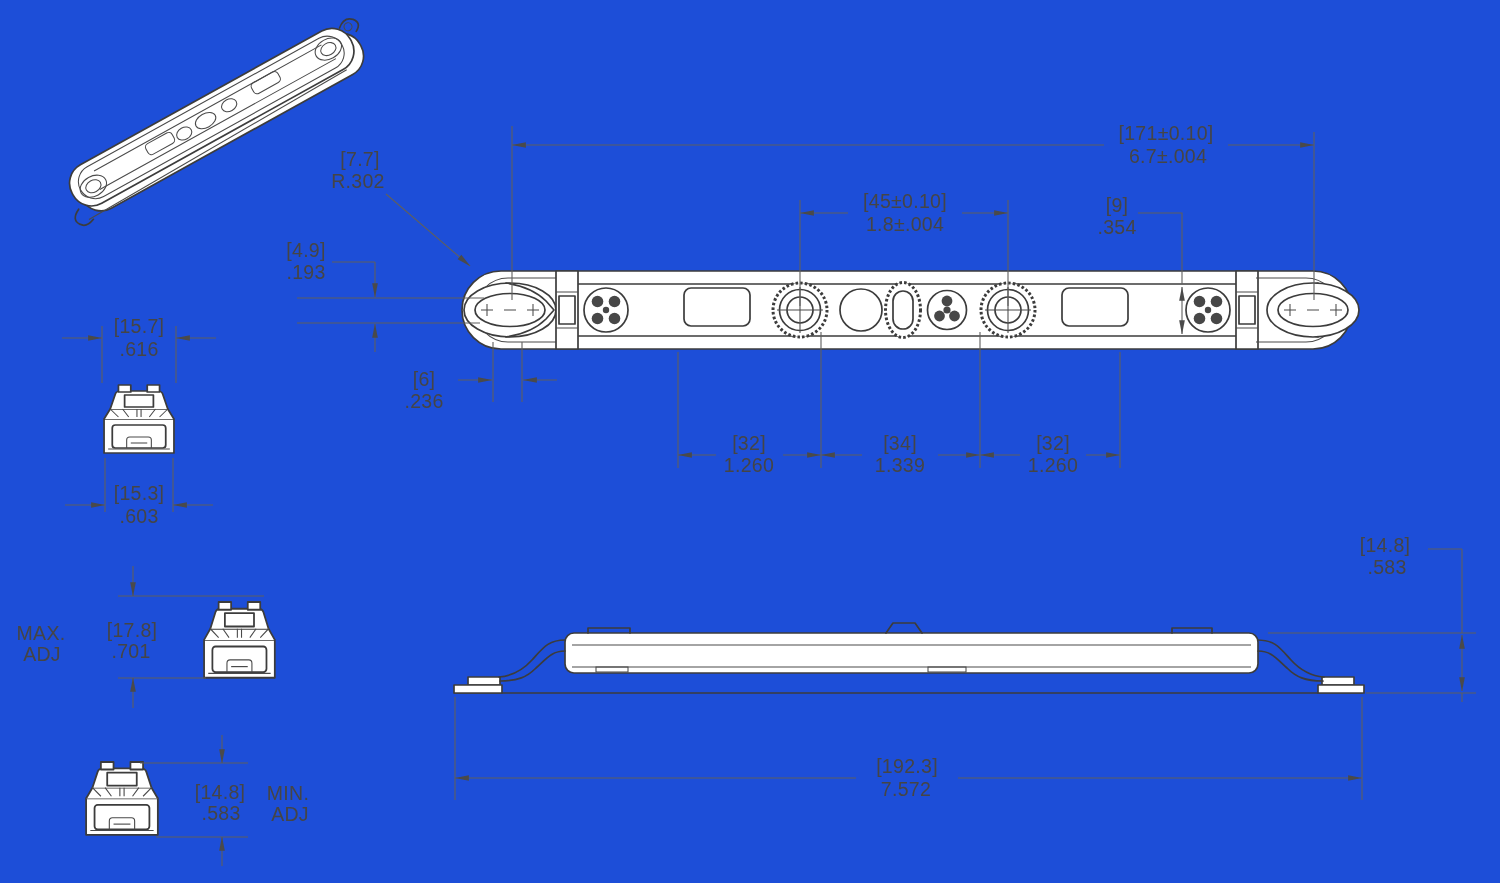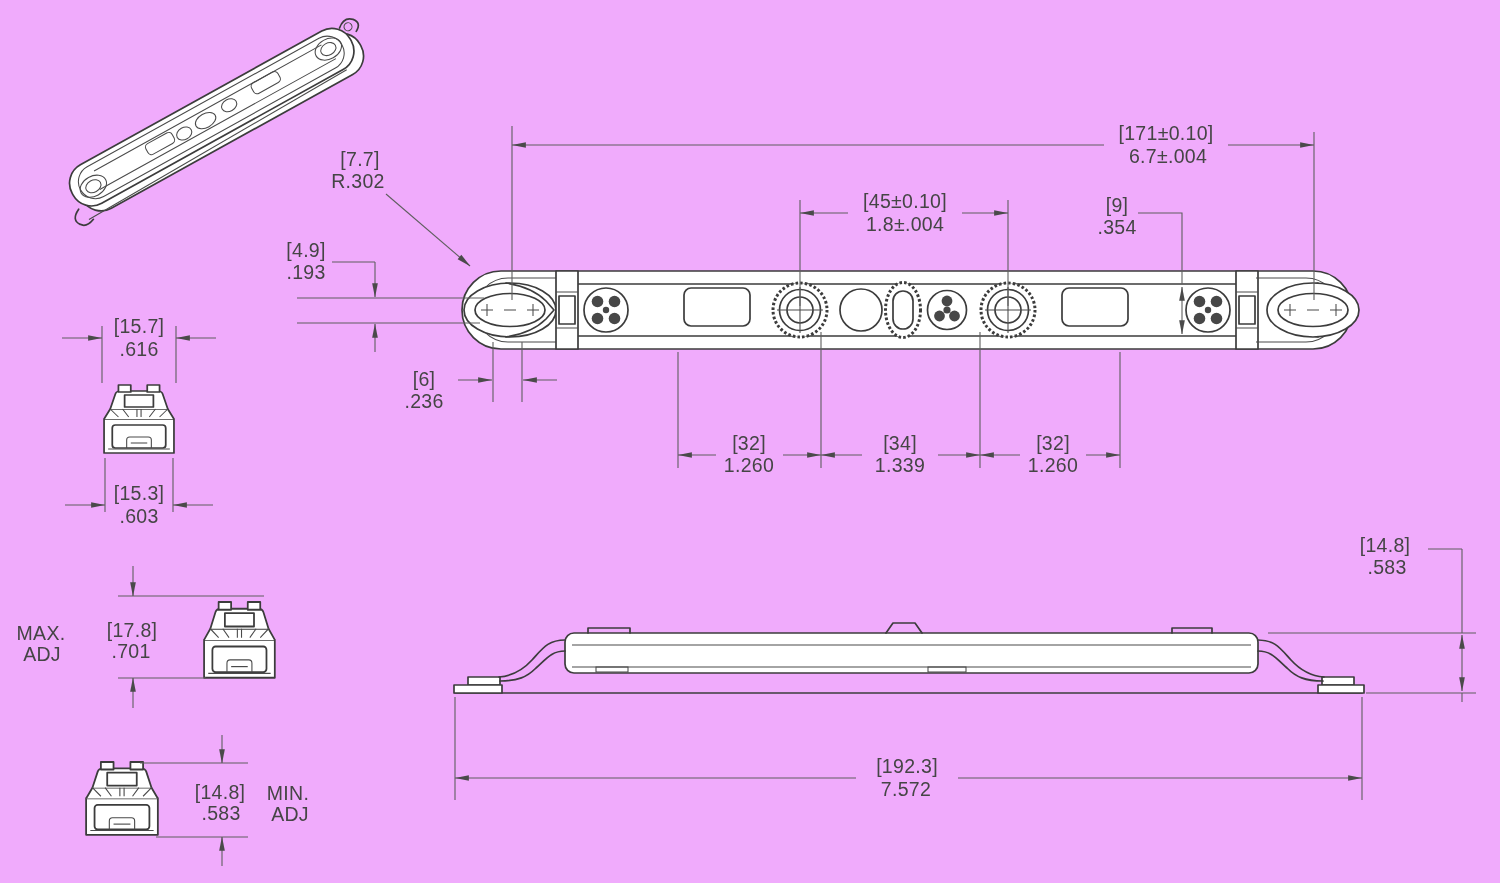--- a/index.html
+++ b/index.html
@@ -1,16 +1,16 @@
 <!DOCTYPE html>
 <html><head>
 <meta charset="utf-8">
 <style>
   html,body{margin:0;padding:0;background:#ffffff;}
-  .stage{position:relative;width:1500px;height:883px;background:#f0abfc;overflow:hidden;}
+  .stage{position:relative;width:1500px;height:883px;background:#1d4ed8;overflow:hidden;}
   svg{display:block;}
   .part{stroke:#3c3c3c;stroke-width:1.7;fill:none;stroke-linecap:round;stroke-linejoin:round;}
   .partw{stroke:#3c3c3c;stroke-width:1.7;fill:#ffffff;stroke-linejoin:round;}
   .thin{stroke:#4a4a4a;stroke-width:1.05;fill:none;}
   .knurl{stroke:#3c3c3c;stroke-width:3;fill:#ffffff;stroke-dasharray:2.6,2.1;}
   .dim{stroke:#5f5f5f;stroke-width:1.1;fill:none;}
   .glyph{fill:#474747;stroke:none;}
   text{font-family:"Liberation Sans","DejaVu Sans",sans-serif;fill:#454545;font-size:19px;text-anchor:middle;}
   .big{font-size:19.5px;letter-spacing:0.3px;}
 </style>

